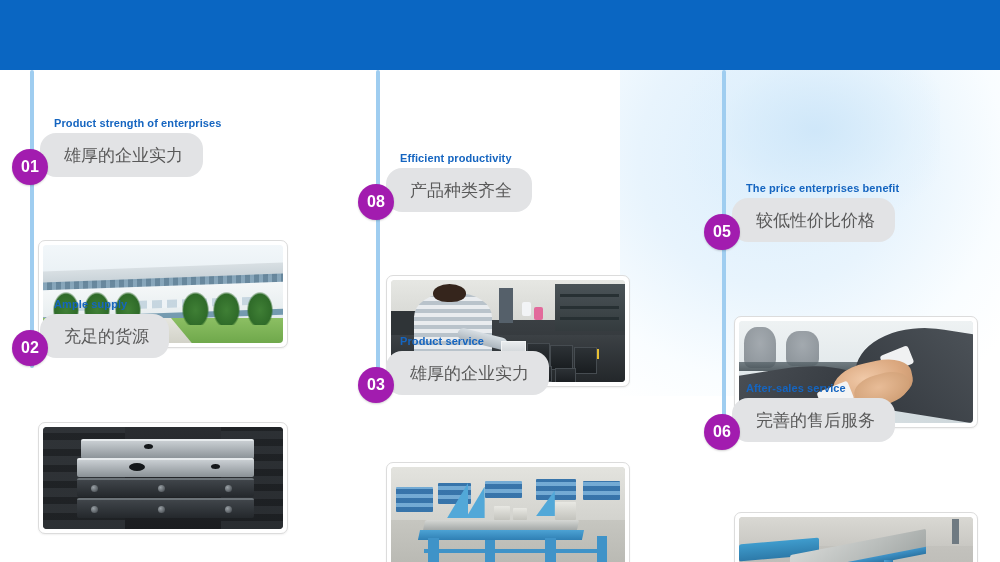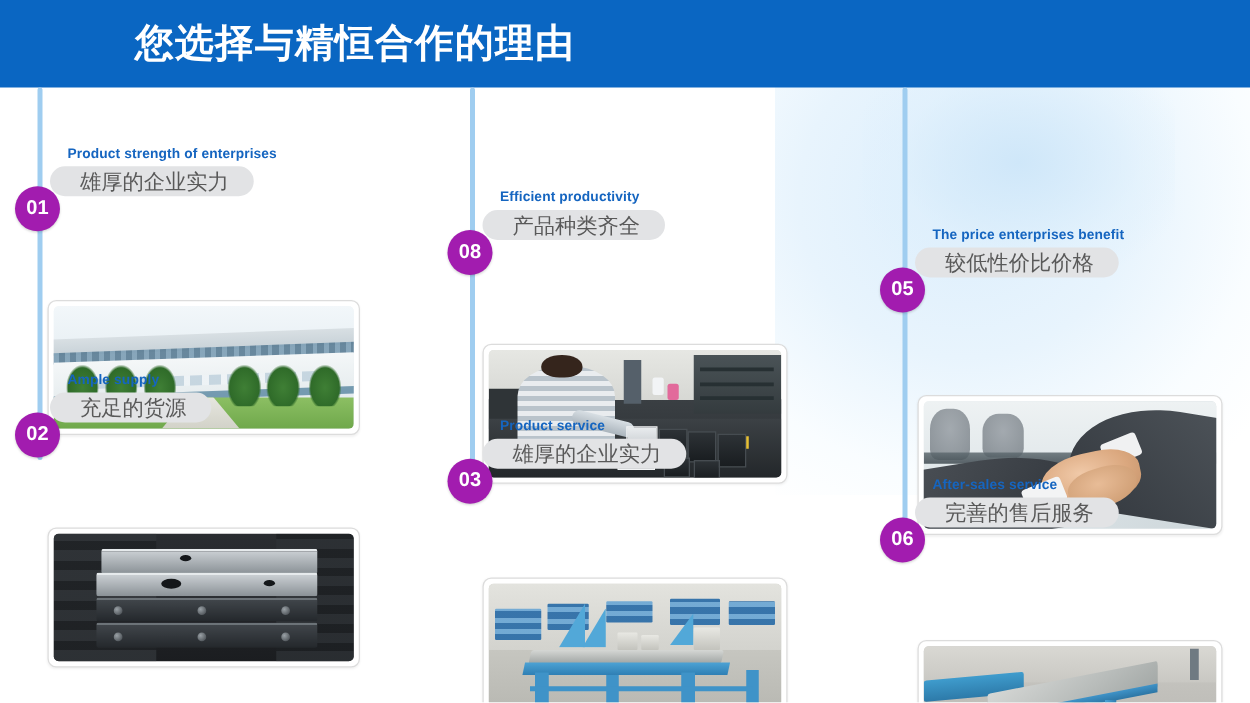--- a/index.html
+++ b/index.html
@@ -56,21 +56,21 @@
   }
   .badge{
     position:absolute;left:0;top:32px;width:36px;height:36px;border-radius:50%;
     background:#a21caf;
     color:#fff;font-size:16px;font-weight:bold;
     display:flex;align-items:center;justify-content:center;
     box-shadow:0 1px 2px rgba(0,0,0,.18);
     z-index:3;
   }
   .cn-pill{
-    position:absolute;left:28px;top:16px;height:24px;
+    position:absolute;left:28px;top:16px;height:44px;
     background:#e2e3e5;border-radius:16px;
     padding:0 20px 0 24px;
     display:flex;align-items:center;
     color:#595959;font-size:17px;white-space:nowrap;
     z-index:2;
   }
   .photo{
     position:absolute;
     background:#fff;border:1px solid #dcdcdc;border-radius:7px;
     padding:4px;box-sizing:border-box;
@@ -188,21 +188,20 @@
 </head>
 <body>
 
 <div id="page">
 
   <div class="bg-glow"></div>
   <div class="bg-glow2"></div>
 
   <div class="header">
     <div class="header-inner">
-      <div class="header-title">您选择与精恒合作的理由</div>
     </div>
   </div>
 
   <div class="col">
     <div class="col-line" style="left:30px;top:0px;height:298px;"></div>
 
     <div class="item" style="left:12px;top:47px;">
       <div class="eng">Product strength of enterprises</div>
       <div class="cn-pill">雄厚的企业实力</div>
       <div class="badge">01</div>

